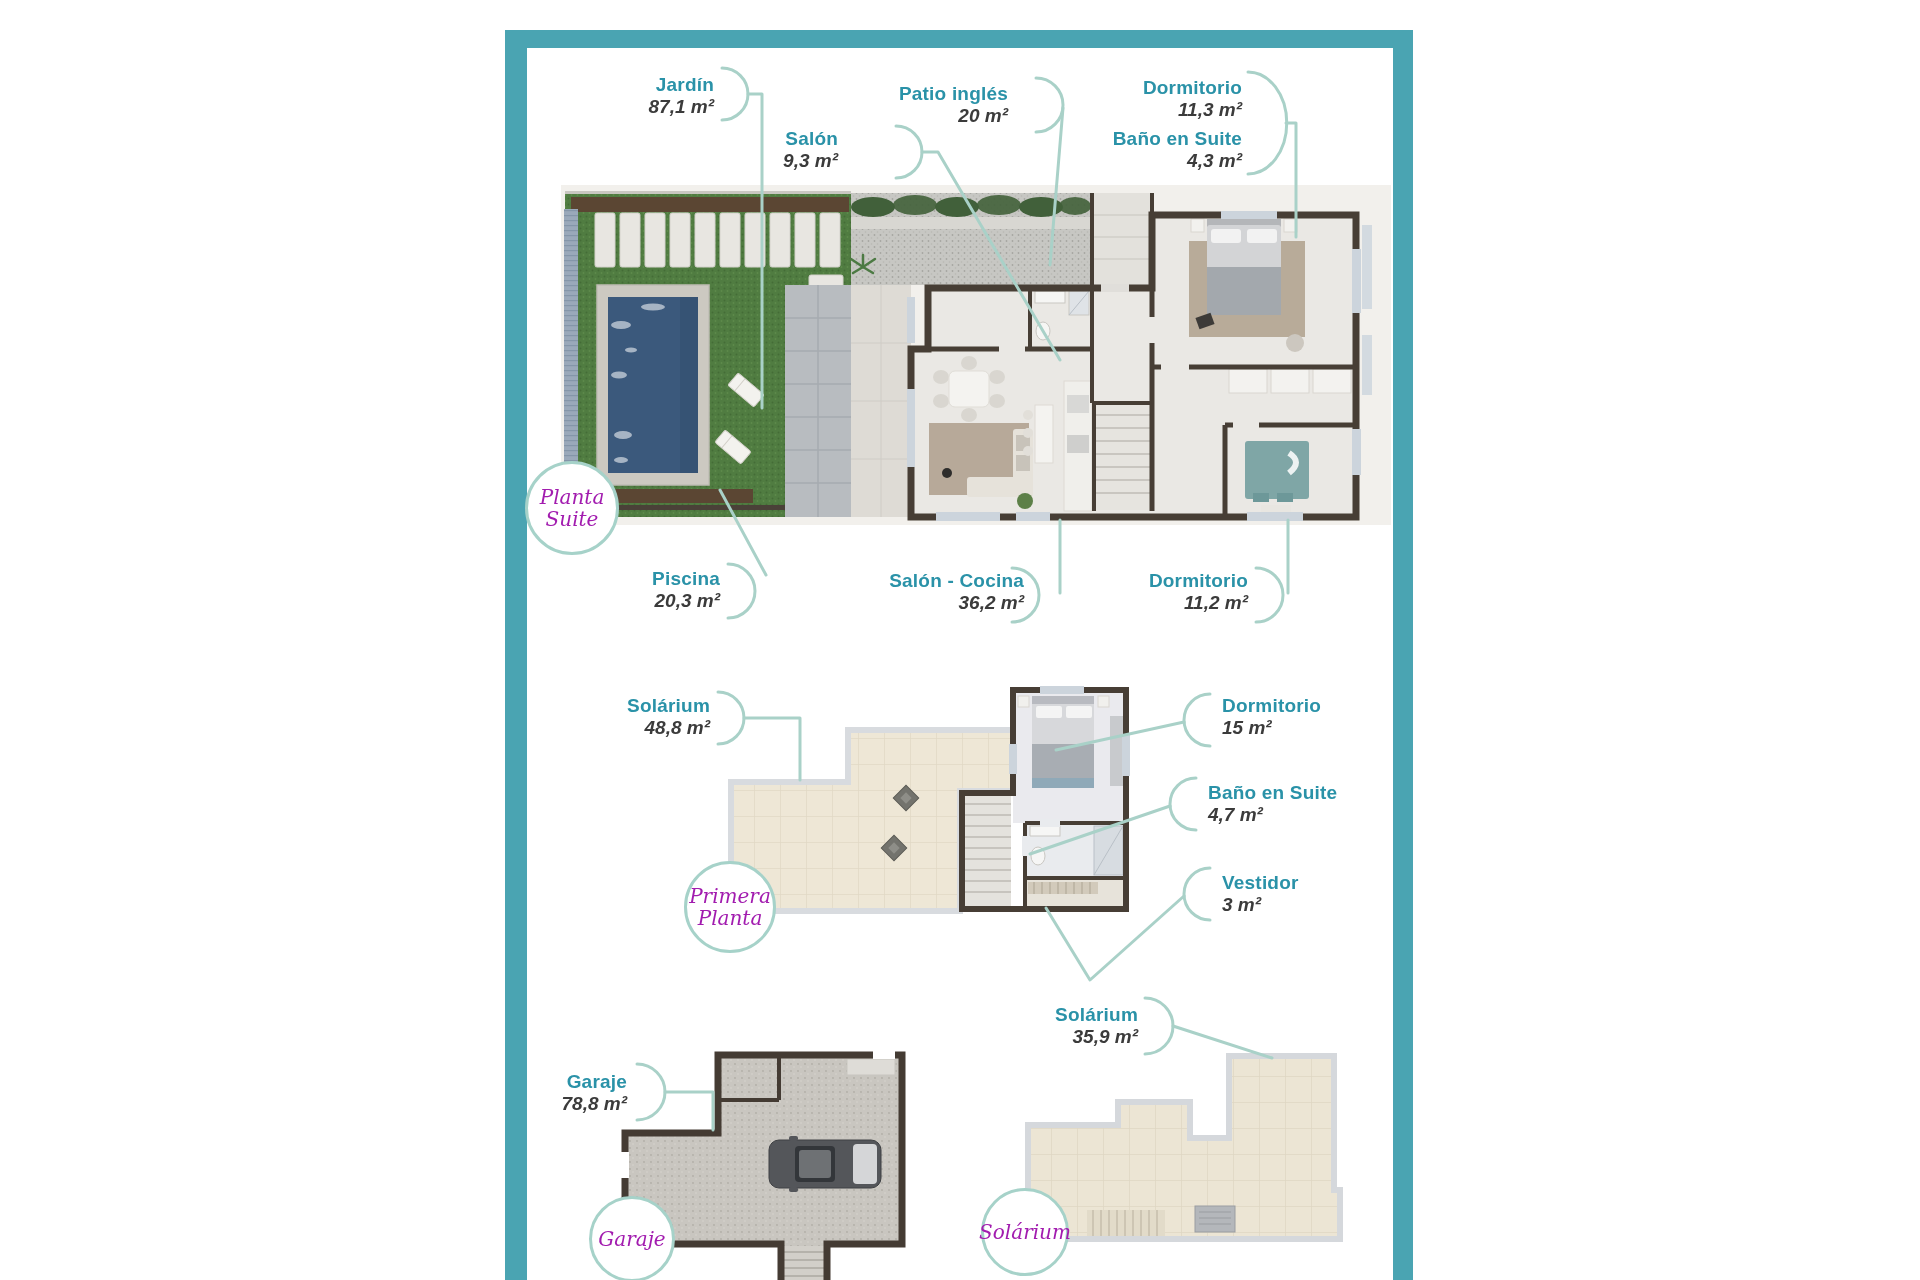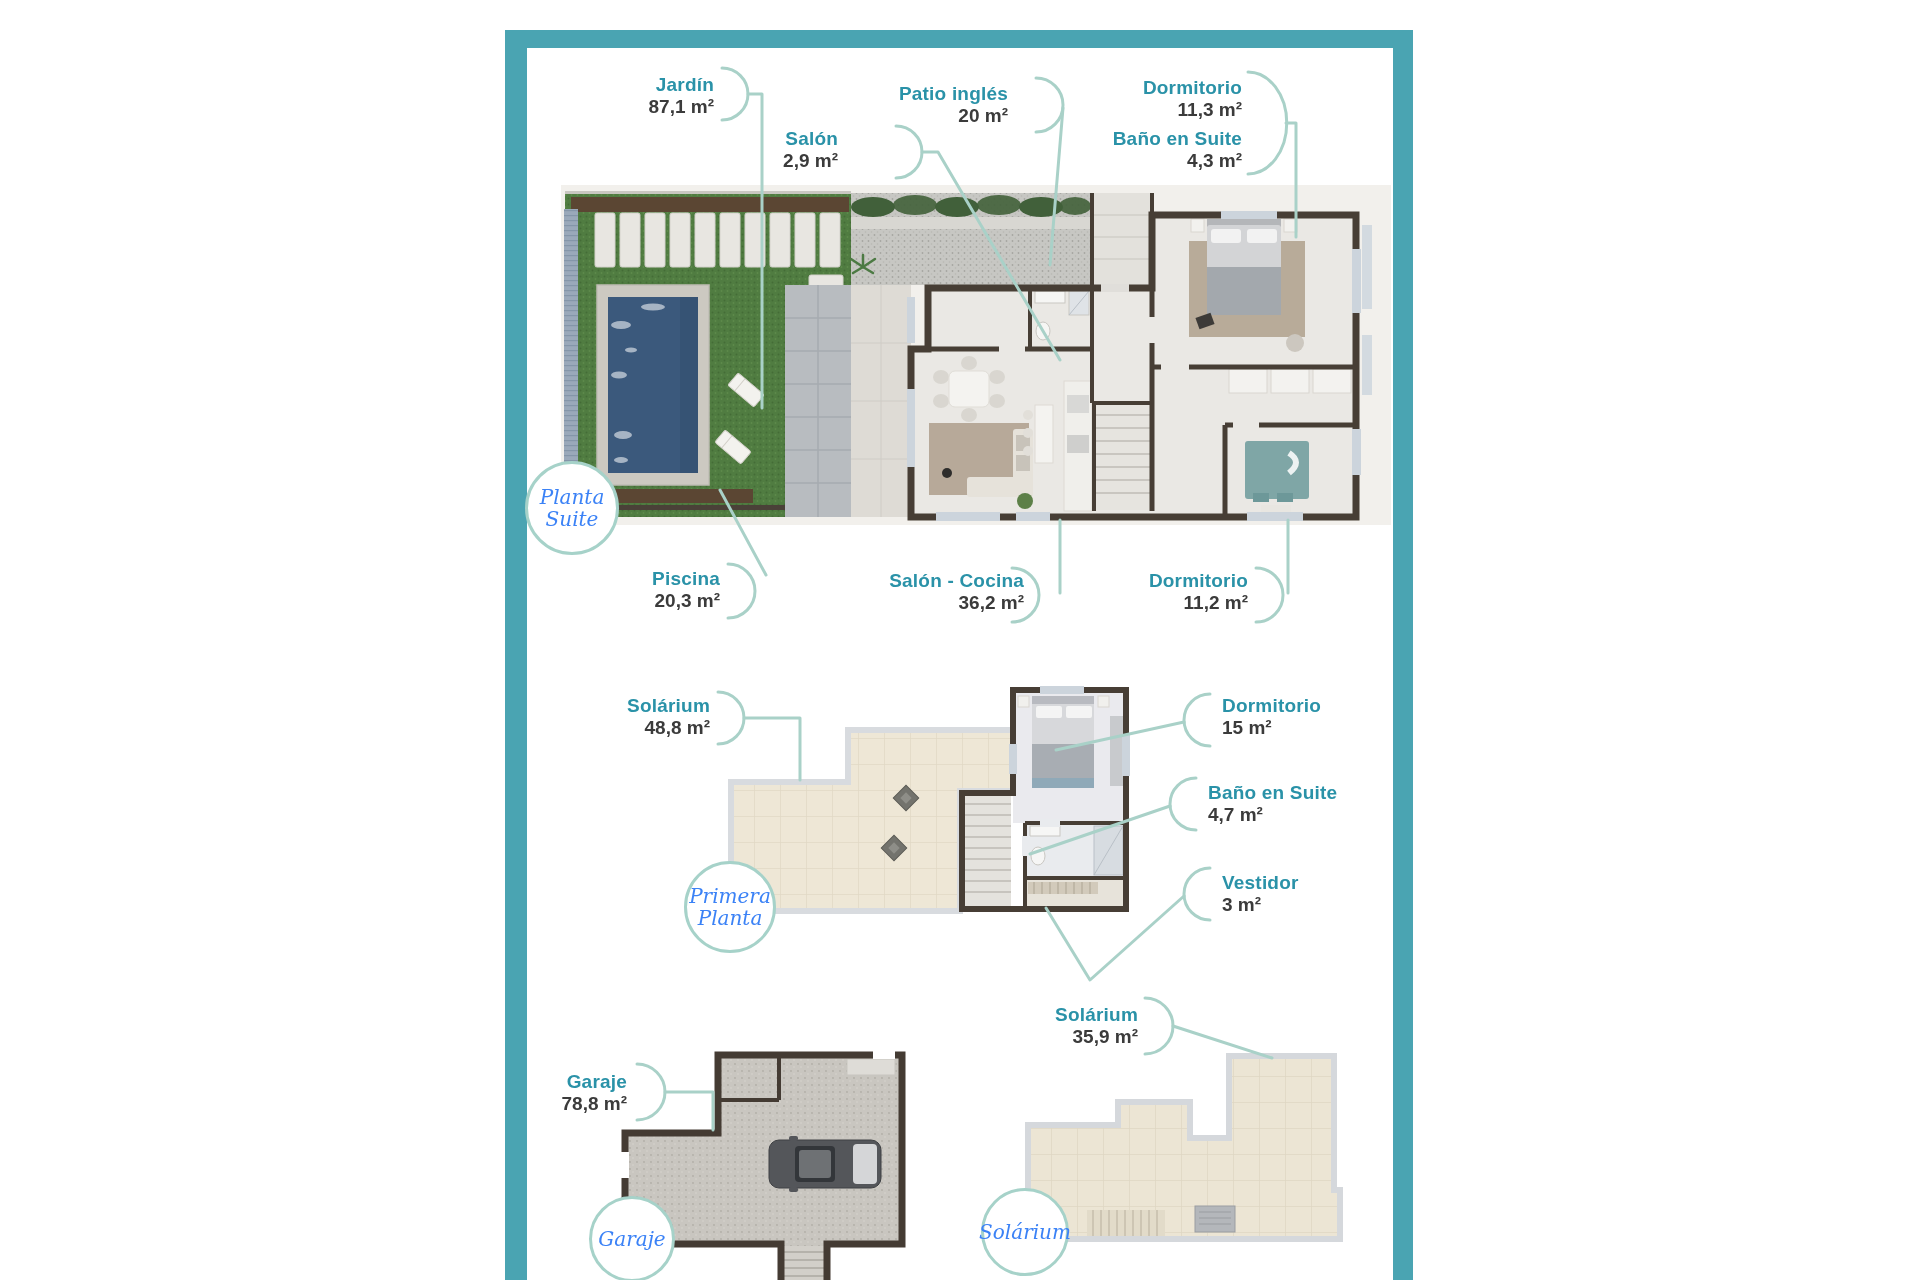--- a/index.html
+++ b/index.html
@@ -6,24 +6,24 @@
   .page{position:relative;width:1920px;height:1280px;background:#ffffff;overflow:hidden;
         font-family:"Liberation Sans",sans-serif;margin-top:30px;}
   .frame{position:absolute;left:505px;top:0;width:908px;height:1280px;background:#4aa4b2;}
   .frame-inner{position:absolute;left:22px;top:18px;right:20px;bottom:20px;background:#ffffff;}
   .plan{position:absolute;}
   .overlay{position:absolute;left:0;top:0;pointer-events:none;}
   .callout{position:absolute;line-height:1.16;}
   .co-right{text-align:right;}
   .co-left{text-align:left;}
   .co-name{font-weight:700;color:#2a92a8;font-size:19px;letter-spacing:.2px;}
-  .co-area{font-weight:700;color:#3b3b3b;font-size:19px;}
+  .co-area{font-style:italic;font-weight:700;color:#3b3b3b;font-size:19px;}
   .badge{position:absolute;border:3px solid #a6d2c9;border-radius:50%;background:#ffffff;
          display:flex;flex-direction:column;align-items:center;justify-content:center;
-         font-family:"DejaVu Serif",serif;font-style:italic;color:#3b82f6;
+         font-family:"DejaVu Serif",serif;font-style:italic;color:#a21caf;
          font-size:20px;line-height:1.12;box-sizing:border-box;text-align:center;}
 </style>
 </head>
 <body>
 
 <div class="page">
 
   <div class="frame">
     <div class="frame-inner"></div>
   </div>
@@ -466,21 +466,21 @@
       </g>
     </g>
   </svg>
 
   <div class="callout co-right" style="left:598px;top:44px;width:116px">
     <div class="co-name">Jardín</div>
     <div class="co-area">87,1 m²</div>
   </div>
   <div class="callout co-right" style="left:738px;top:98px;width:100px">
     <div class="co-name">Salón</div>
-    <div class="co-area">2,9 m²</div>
+    <div class="co-area">9,3 m²</div>
   </div>
   <div class="callout co-right" style="left:878px;top:53px;width:130px">
     <div class="co-name">Patio inglés</div>
     <div class="co-area">20 m²</div>
   </div>
   <div class="callout co-right" style="left:1112px;top:47px;width:130px">
     <div class="co-name">Dormitorio</div>
     <div class="co-area">11,3 m²</div>
   </div>
   <div class="callout co-right" style="left:1100px;top:98px;width:142px">

